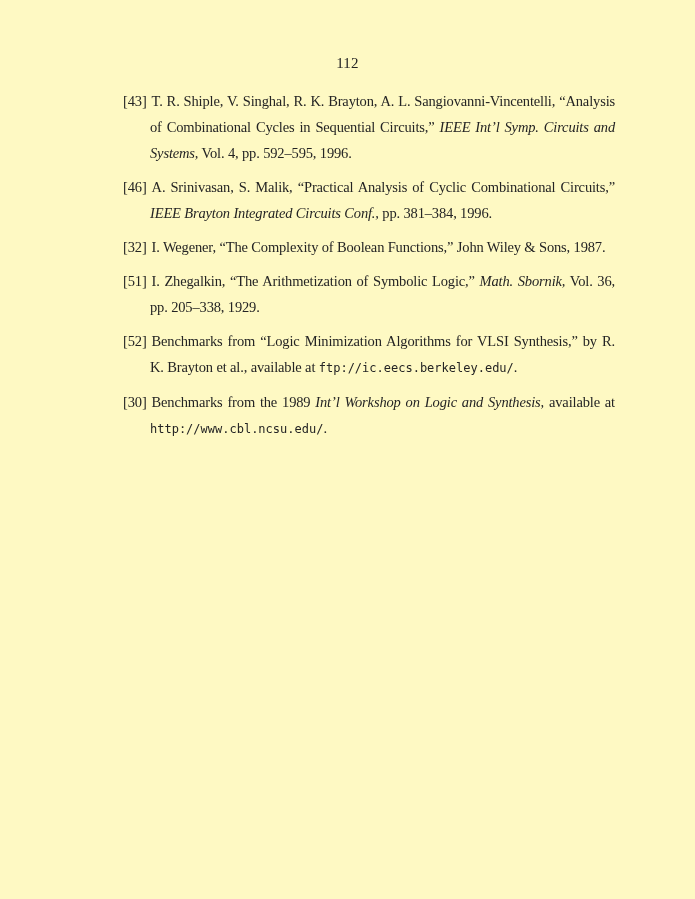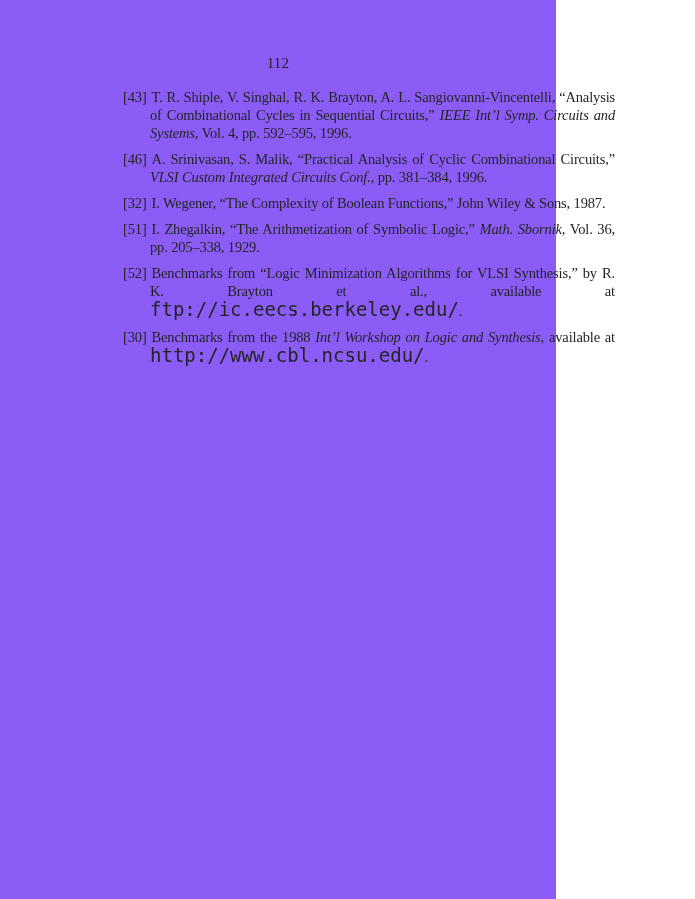--- a/index.html
+++ b/index.html
@@ -9,64 +9,64 @@
   }
   body {
     width: 695px;
     height: 899px;
     overflow: hidden;
     font-family: "Liberation Serif", "DejaVu Serif", serif;
     color: #1f1f1f;
   }
   .page {
     position: relative;
-    width: 556px;
+    width: 695px;
     height: 899px;
-    background: #8b5cf6;
+    background: #fef9c3;
   }
   .page-number {
     padding-top: 54px;
     text-align: center;
     font-size: 15px;
     line-height: 18px;
     letter-spacing: 0.2px;
     color: #242424;
   }
   .references {
     margin: 16px 80px 0 123px;
     width: 492px;
   }
   .ref {
     margin: 0 0 8px 0;
     padding-left: 27px;
     text-indent: -27px;
     text-align: justify;
     font-size: 14.5px;
-    line-height: 18px;
+    line-height: 26px;
     letter-spacing: -0.15px;
     color: #242424;
   }
   .ref-label {
     margin-right: 5px;
   }
   .ref em {
     font-style: italic;
   }
   .ref code {
     font-family: "DejaVu Sans Mono", "Liberation Mono", monospace;
-    font-size: 19px;
+    font-size: 12px;
     letter-spacing: 0;
   }
 </style>
 </head>
 <body>
 
 <main class="page">
   <div class="page-number">112</div>
   <section class="references" id="references">
       <p class="ref"><span class="ref-label">[43]</span><span>T. R. Shiple, V. Singhal, R. K. Brayton, A. L. Sangiovanni-Vincentelli, “Analysis of Combinational Cycles in Sequential Circuits,” </span><em>IEEE Int’l Symp. Circuits and Systems,</em><span> Vol. 4, pp. 592–595, 1996.</span></p>
-      <p class="ref"><span class="ref-label">[46]</span><span>A. Srinivasan, S. Malik, “Practical Analysis of Cyclic Combinational Circuits,” </span><em>VLSI Custom Integrated Circuits Conf.,</em><span> pp. 381–384, 1996.</span></p>
+      <p class="ref"><span class="ref-label">[46]</span><span>A. Srinivasan, S. Malik, “Practical Analysis of Cyclic Combinational Circuits,” </span><em>IEEE Brayton Integrated Circuits Conf.,</em><span> pp. 381–384, 1996.</span></p>
       <p class="ref"><span class="ref-label">[32]</span><span>I. Wegener, “The Complexity of Boolean Functions,” John Wiley &amp; Sons, 1987.</span></p>
       <p class="ref"><span class="ref-label">[51]</span><span>I. Zhegalkin, “The Arithmetization of Symbolic Logic,” </span><em>Math. Sbornik,</em><span> Vol. 36, pp. 205–338, 1929.</span></p>
       <p class="ref"><span class="ref-label">[52]</span><span>Benchmarks from “Logic Minimization Algorithms for VLSI Synthesis,” by R. K. Brayton et al., available at </span><code>ftp://ic.eecs.berkeley.edu/</code><span>.</span></p>
-      <p class="ref"><span class="ref-label">[30]</span><span>Benchmarks from the 1988 </span><em>Int’l Workshop on Logic and Synthesis,</em><span> available at </span><code>http://www.cbl.ncsu.edu/</code><span>.</span></p>
+      <p class="ref"><span class="ref-label">[30]</span><span>Benchmarks from the 1989 </span><em>Int’l Workshop on Logic and Synthesis,</em><span> available at </span><code>http://www.cbl.ncsu.edu/</code><span>.</span></p>
     </section>
 </main>
 
 </body></html>

